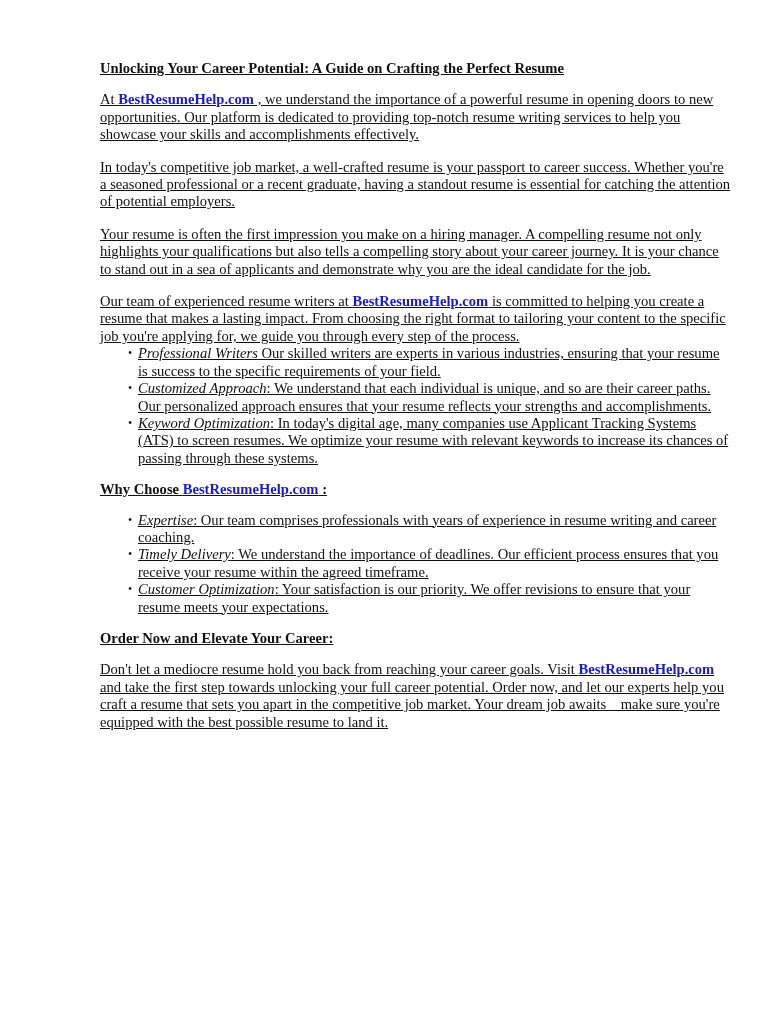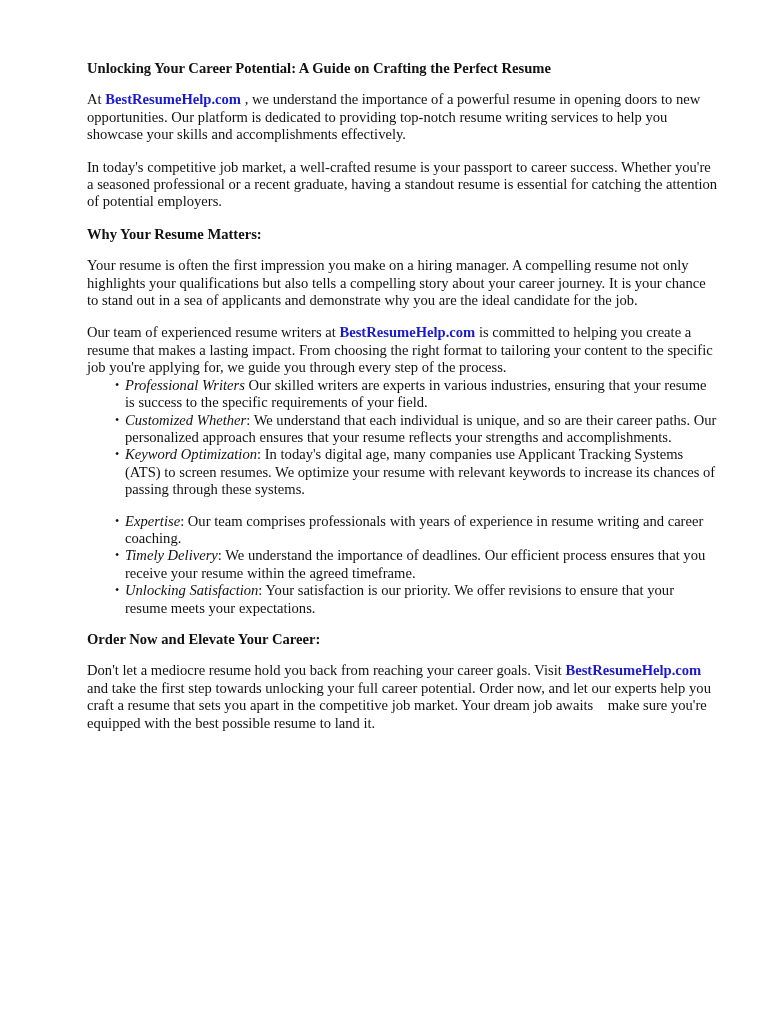--- a/index.html
+++ b/index.html
@@ -10,25 +10,26 @@
     body {
       width: 768px;
       height: 1024px;
       overflow: hidden;
       position: relative;
       font-family: "Liberation Serif", "DejaVu Serif", serif;
       color: #111111;
     }
     .page {
       position: absolute;
-      left: 87px;
+      left: 100px;
       top: 60px;
       width: 632px;
       font-size: 14.6px;
       line-height: 17.4px;
+      text-decoration: underline;
     }
     .title {
       font-weight: bold;
       font-size: 14.6px;
       margin: 0 0 14px 0;
     }
     .h2 {
       font-weight: bold;
       font-size: 14.6px;
       margin: 0 0 14px 0;
@@ -64,34 +65,34 @@
 <body>
 
 <div class="page">
 
   <div class="title">Unlocking Your Career Potential: A Guide on Crafting the Perfect Resume</div>
 
   <p><span>At </span><a class="link">BestResumeHelp.com</a><span> , we understand the importance of a powerful resume in opening doors to new opportunities. Our platform is dedicated to providing top-notch resume writing services to help you showcase your skills and accomplishments effectively.</span></p>
 
   <p>In today's competitive job market, a well-crafted resume is your passport to career success. Whether you're a seasoned professional or a recent graduate, having a standout resume is essential for catching the attention of potential employers.</p>
 
-  <div class="h2">Why Your Resume Matters:</div>
   <p>Your resume is often the first impression you make on a hiring manager. A compelling resume not only highlights your qualifications but also tells a compelling story about your career journey. It is your chance to stand out in a sea of applicants and demonstrate why you are the ideal candidate for the job.</p>
 
   <p style="margin-bottom:0;"><span>Our team of experienced resume writers at </span><a class="link">BestResumeHelp.com</a><span> is committed to helping you create a resume that makes a lasting impact. From choosing the right format to tailoring your content to the specific job you're applying for, we guide you through every step of the process.</span></p>
 
   <ul style="margin-bottom:14px;">
     <li><span class="bullet">•</span><span class="term">Professional Writers</span><span> Our skilled writers are experts in various industries, ensuring that your resume is success to the specific requirements of your field.</span></li>
-    <li><span class="bullet">•</span><span class="term">Customized Whether</span><span>: We understand that each individual is unique, and so are their career paths. Our personalized approach ensures that your resume reflects your strengths and accomplishments.</span></li>
+    <li><span class="bullet">•</span><span class="term">Customized Approach</span><span>: We understand that each individual is unique, and so are their career paths. Our personalized approach ensures that your resume reflects your strengths and accomplishments.</span></li>
     <li><span class="bullet">•</span><span class="term">Keyword Optimization</span><span>: In today's digital age, many companies use Applicant Tracking Systems (ATS) to screen resumes. We optimize your resume with relevant keywords to increase its chances of passing through these systems.</span></li>
   </ul>
 
+  <div class="h2" style="margin-bottom:13px;"><span>Why Choose </span><a class="link">BestResumeHelp.com</a><span> :</span></div>
 
   <ul style="margin-bottom:14px;">
     <li><span class="bullet">•</span><span class="term">Expertise</span><span>: Our team comprises professionals with years of experience in resume writing and career coaching.</span></li>
     <li><span class="bullet">•</span><span class="term">Timely Delivery</span><span>: We understand the importance of deadlines. Our efficient process ensures that you receive your resume within the agreed timeframe.</span></li>
-    <li><span class="bullet">•</span><span class="term">Unlocking Satisfaction</span><span>: Your satisfaction is our priority. We offer revisions to ensure that your resume meets your expectations.</span></li>
+    <li><span class="bullet">•</span><span class="term">Customer Optimization</span><span>: Your satisfaction is our priority. We offer revisions to ensure that your resume meets your expectations.</span></li>
   </ul>
 
   <div class="h2">Order Now and Elevate Your Career:</div>
   <p><span>Don't let a mediocre resume hold you back from reaching your career goals. Visit </span><a class="link">BestResumeHelp.com</a><span> and take the first step towards unlocking your full career potential. Order now, and let our experts help you craft a resume that sets you apart in the competitive job market. Your dream job awaits &nbsp;&nbsp; make sure you're equipped with the best possible resume to land it.</span></p>
 
 </div>
 
 </body></html>

